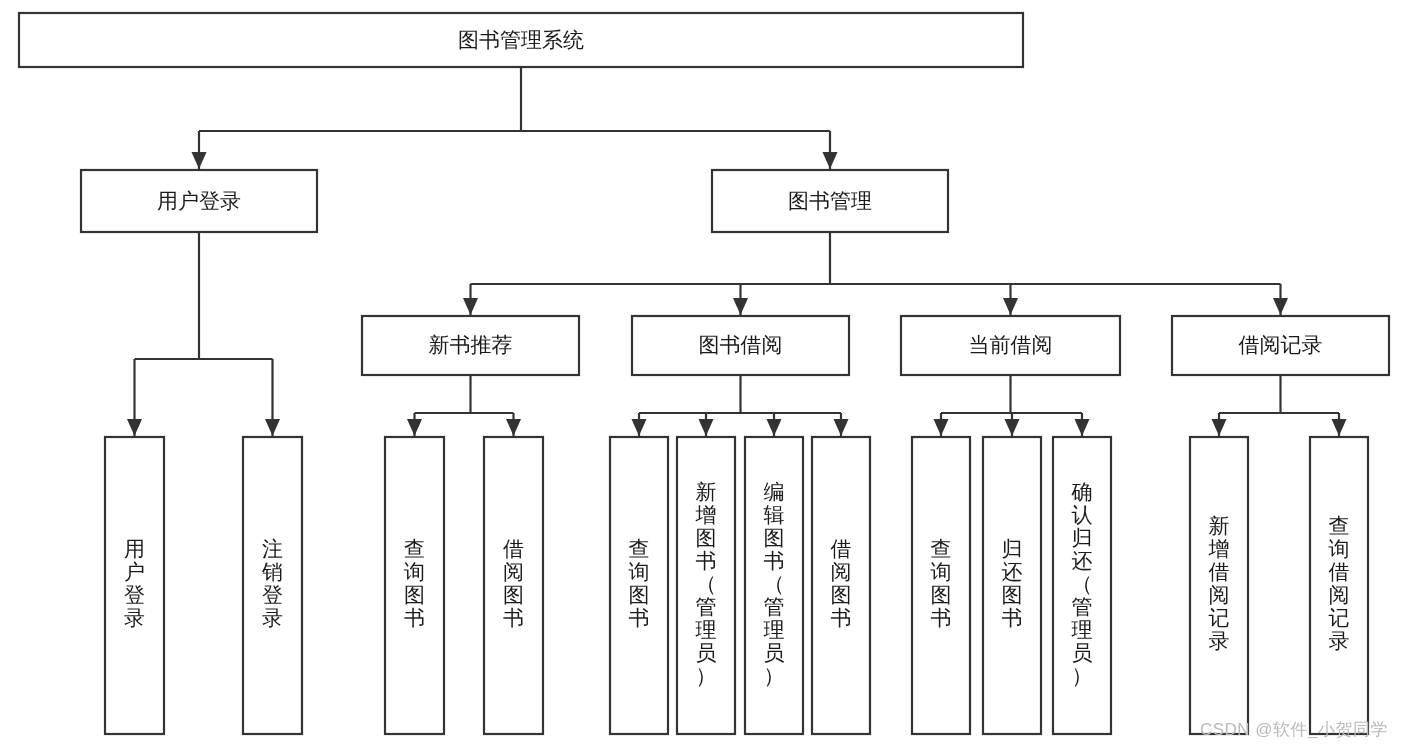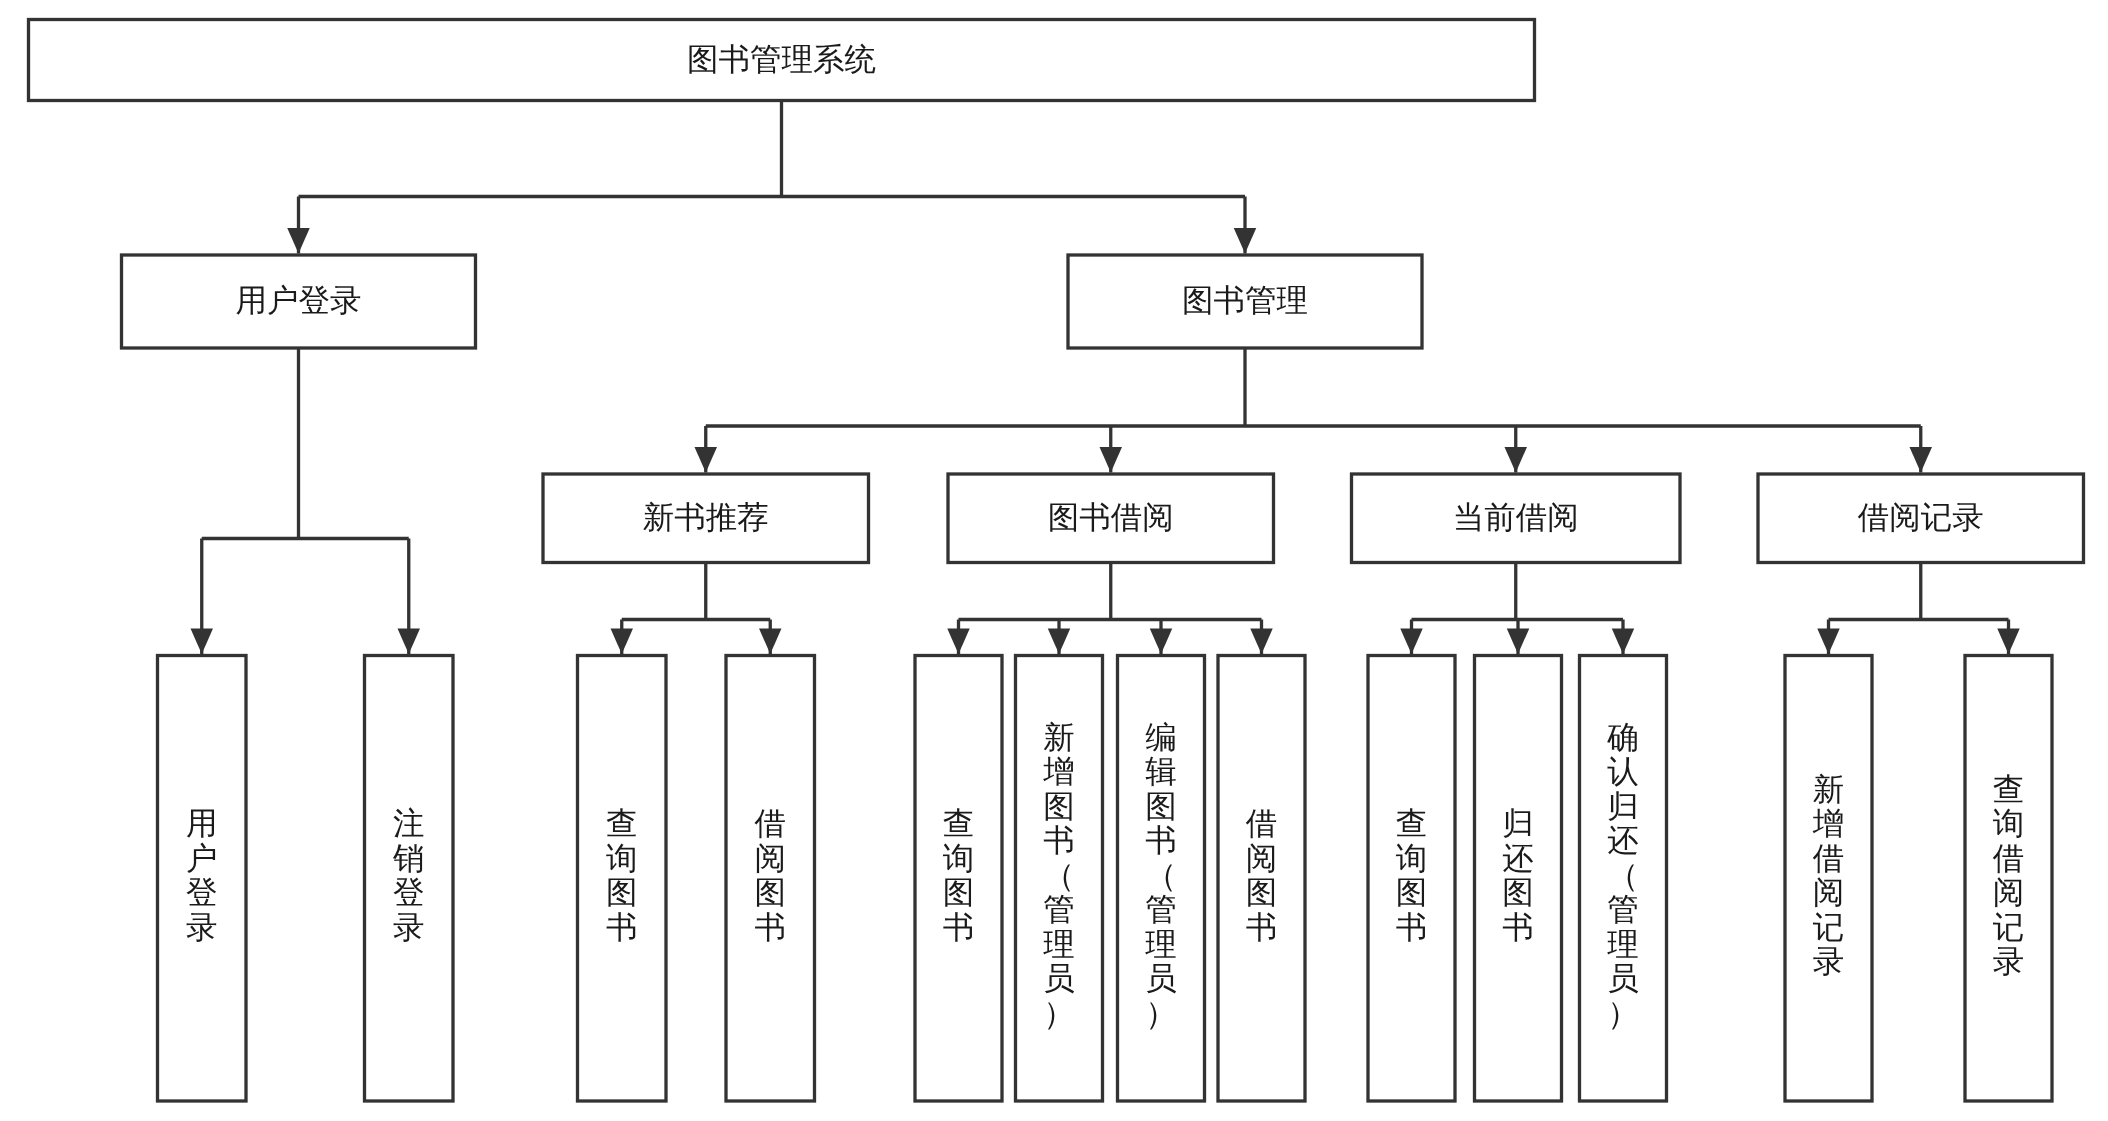--- a/index.html
+++ b/index.html
@@ -274,13 +274,14 @@
           <rect x="1310" y="437" width="58" height="297" class="node-box"></rect>
           <text x="1339" y="533" class="node-label-v">查</text>
           <text x="1339" y="556" class="node-label-v">询</text>
           <text x="1339" y="579" class="node-label-v">借</text>
           <text x="1339" y="602" class="node-label-v">阅</text>
           <text x="1339" y="625" class="node-label-v">记</text>
           <text x="1339" y="648" class="node-label-v">录</text>
         </g>
       </g>
   </svg>
+  <div class="watermark">CSDN @软件_小贺同学</div>
 </div>
 
 </body></html>

